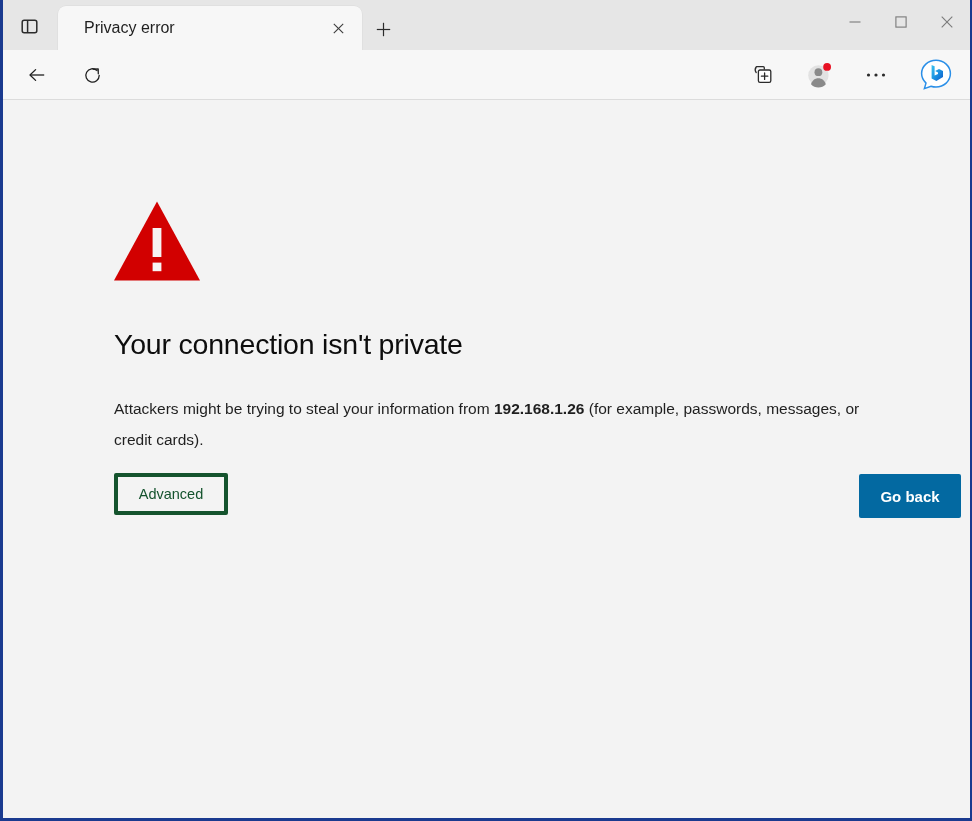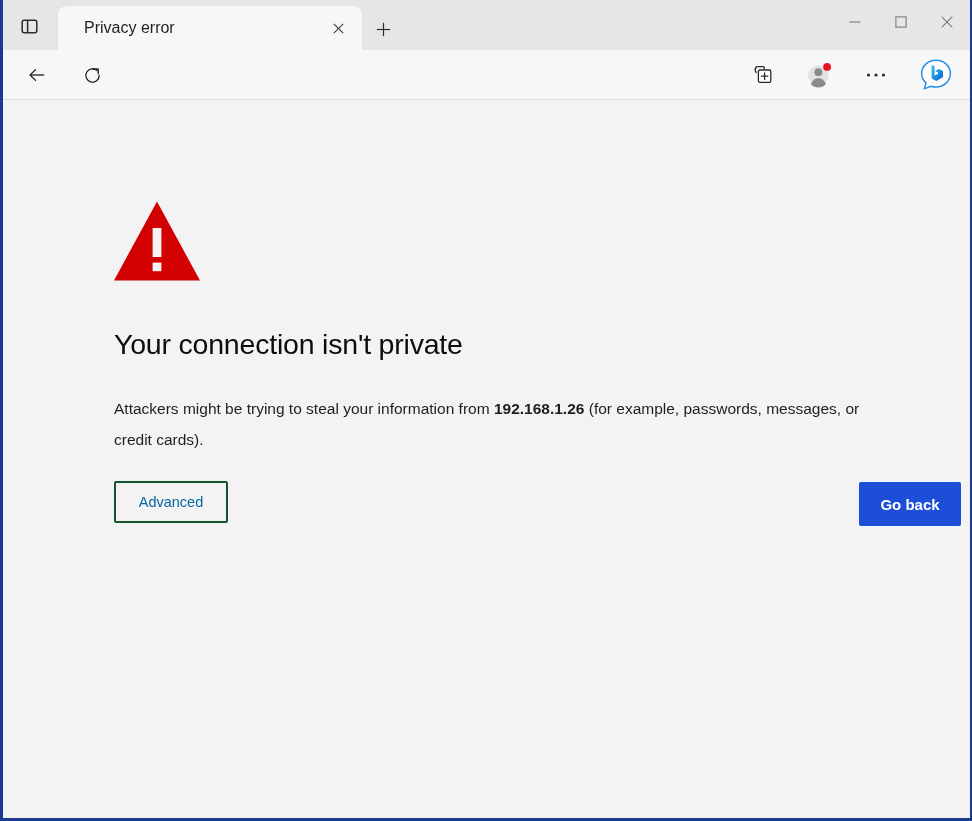--- a/index.html
+++ b/index.html
@@ -205,21 +205,21 @@
     font-size: 28.5px;
     font-weight: normal;
     color: #0d0d0d;
     margin: 0 0 32px 2px;
     letter-spacing: -0.2px;
   }
   .body-text {
     font-size: 15.5px;
     line-height: 31px;
     color: #1f1f1f;
-    margin: 0 0 26px 2px;
+    margin: 0 0 18px 2px;
     max-width: 748px;
   }
   .body-text b { font-weight: bold; }
   .errcode {
     font-size: 13.5px;
     color: #7a7a85;
     margin: 0 0 74px 2px;
     letter-spacing: 0.15px;
   }
   .btn-row {
@@ -227,34 +227,34 @@
     height: 48px;
     width: 750px;
   }
   .btn-advanced {
     position: absolute;
     left: 2px; top: 0;
     min-width: 114px;
     height: 42px;
     padding: 0 18px;
     background: transparent;
-    border: 2px solid #14532d;
-    color: #0369a1;
+    border: 4px solid #14532d;
+    color: #14532d;
     font-size: 14.5px;
     font-family: "Liberation Sans", sans-serif;
     border-radius: 2px;
     cursor: pointer;
   }
   .btn-goback {
     position: absolute;
     right: -99px; top: 1px;
     min-width: 102px;
     height: 44px;
     padding: 0 20px;
-    background: #1d4ed8;
+    background: #0369a1;
     border: none;
     color: #ffffff;
     font-size: 15px;
     font-weight: bold;
     font-family: "Liberation Sans", sans-serif;
     border-radius: 2px;
     cursor: pointer;
   }
 
   .scroll-dark-edge {

